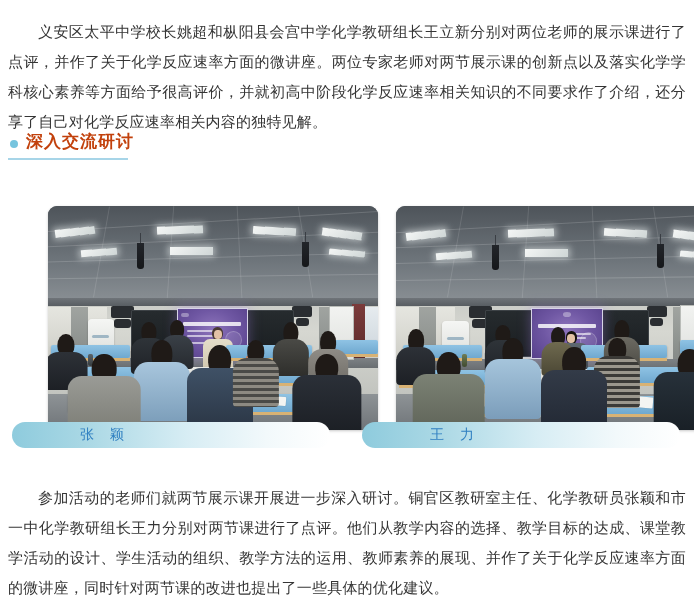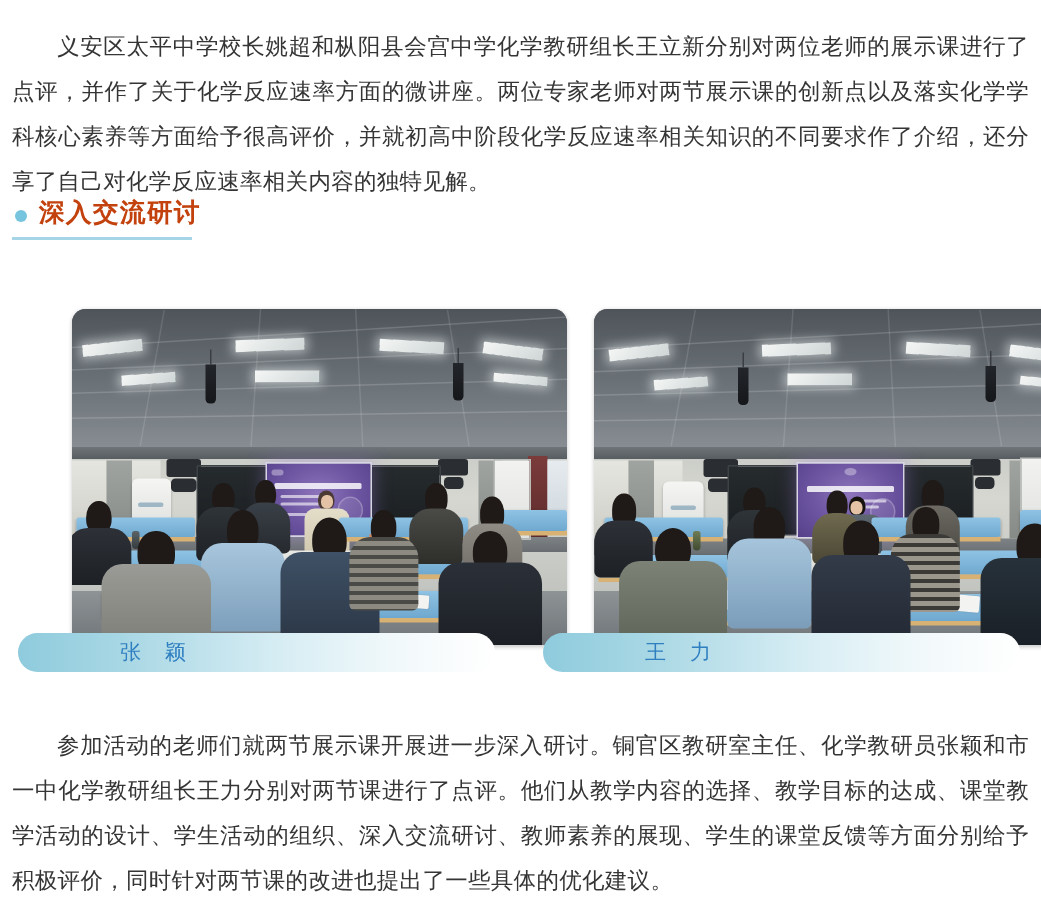--- a/index.html
+++ b/index.html
@@ -626,15 +626,15 @@
     </figure>
   </div>
 
   <div class="caption-pill left">
     <span class="caption-text">张 颖</span>
   </div>
   <div class="caption-pill right">
     <span class="caption-text">王 力</span>
   </div>
 
-  <p id="closing-paragraph" class="para">参加活动的老师们就两节展示课开展进一步深入研讨。铜官区教研室主任、化学教研员张颖和市一中化学教研组长王力分别对两节课进行了点评。他们从教学内容的选择、教学目标的达成、课堂教学活动的设计、学生活动的组织、深入交流研讨、教师素养的展现、学生的课堂反馈等方面分别给予积极评价，同时针对两节课的改进也提出了一些具体的优化建议。</p>
+  <p id="closing-paragraph" class="para">参加活动的老师们就两节展示课开展进一步深入研讨。铜官区教研室主任、化学教研员张颖和市一中化学教研组长王力分别对两节课进行了点评。他们从教学内容的选择、教学目标的达成、课堂教学活动的设计、学生活动的组织、教学方法的运用、教师素养的展现、并作了关于化学反应速率方面的微讲座，同时针对两节课的改进也提出了一些具体的优化建议。</p>
 
 </div>
 
 </body></html>

